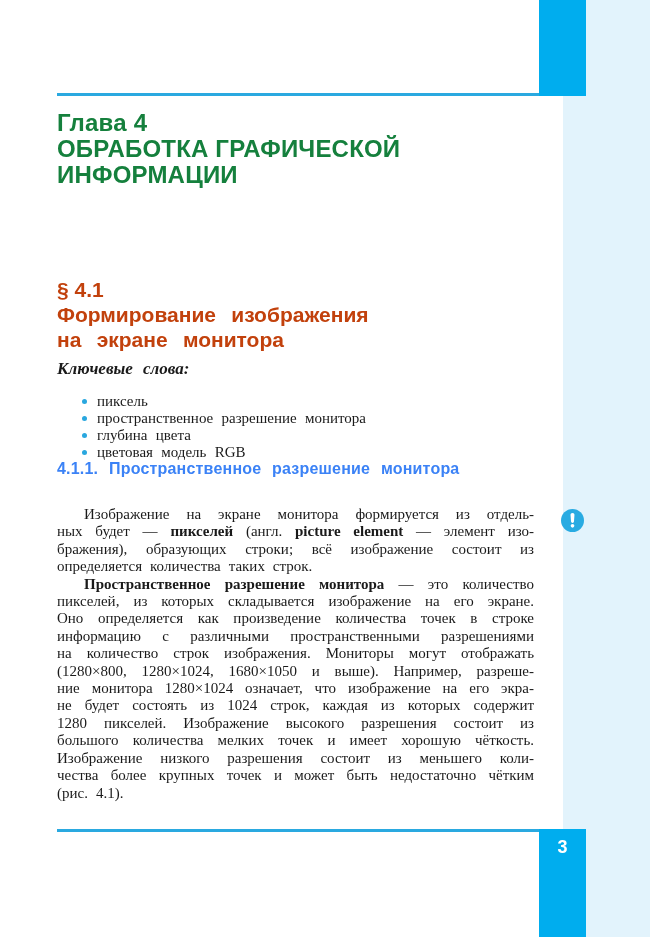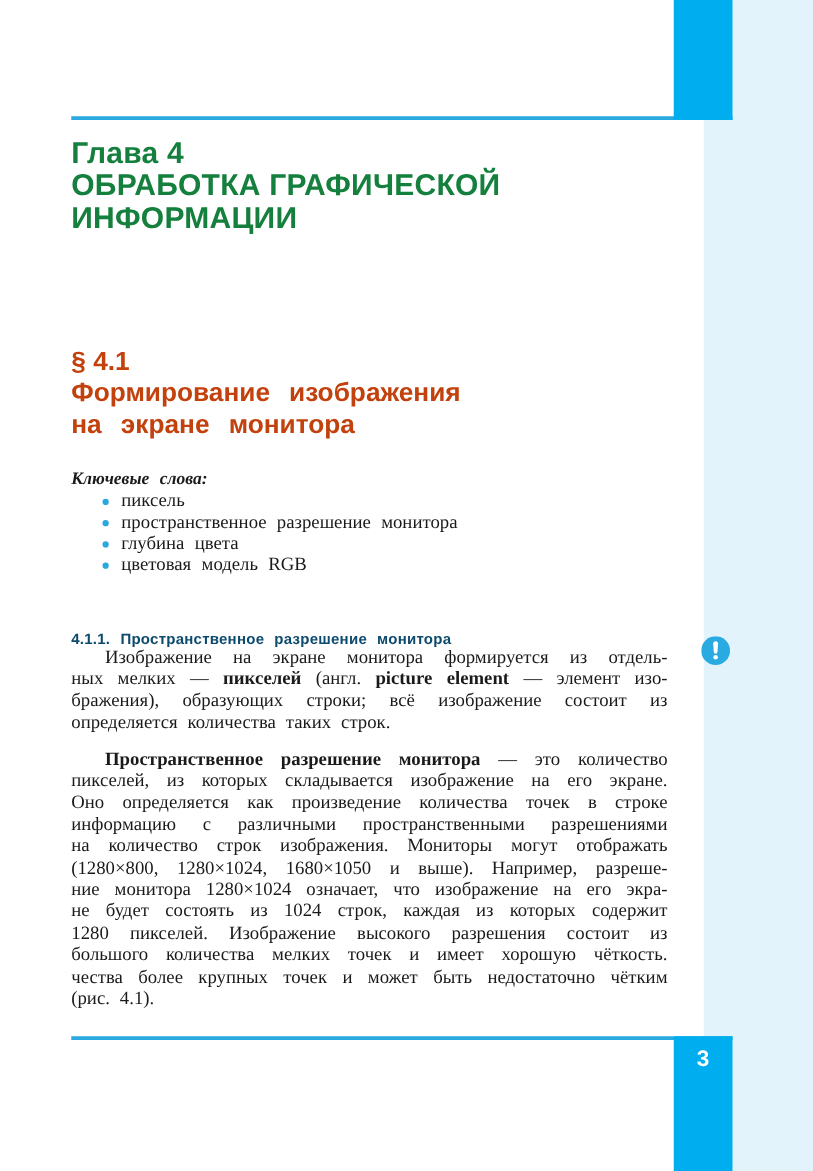--- a/index.html
+++ b/index.html
@@ -32,38 +32,38 @@
   }
   
   .section-head{
     position:absolute;left:57px;top:277px;width:480px;
     font-family:"Liberation Sans", sans-serif;font-weight:bold;
     font-size:21px;line-height:25px;color:#c2410c;
   }
   .section-head .wide{word-spacing:0.45em;}
   
   .kw-label{
-    position:absolute;left:57px;top:376px;
-    font-size:14px;font-weight:bold;font-style:italic;word-spacing:0.35em;
+    position:absolute;left:57px;top:359px;
+    font-size:17px;font-weight:bold;font-style:italic;word-spacing:0.35em;
   }
   .kw-list{position:absolute;left:57px;top:381px;margin:12px;padding:0;list-style:none;
     font-size:15px;line-height:17px;word-spacing:0.3em;}
   .kw-list li{position:relative;padding-left:28px;}
   .dot{position:absolute;left:13px;top:6px;width:5px;height:5px;border-radius:50%;background:#29a7df;}
   
   .sub-head{
-    position:absolute;left:57px;top:504px;margin:0;width:480px;
-    font-family:"Liberation Sans", sans-serif;font-weight:bold;font-size:12px;
-    color:#0c4a6e;word-spacing:0.38em;letter-spacing:0.2px;
+    position:absolute;left:57px;top:460px;margin:0;width:480px;
+    font-family:"Liberation Sans", sans-serif;font-weight:bold;font-size:16px;
+    color:#3b82f6;word-spacing:0.38em;letter-spacing:0.2px;
   }
   
   .bodytext{position:absolute;left:57px;top:506px;width:477px;font-size:15px;line-height:17.4px;}
   .bl{word-spacing:0.28em;}
   .bl.jl{word-spacing:normal;text-align:justify;text-align-last:justify;}
-  .bl.ind{padding-left:27px;margin-top:12px;}
+  .bl.ind{padding-left:27px;}
   .bl b i, .bl .pe{font-weight:bold;}
 </style>
 </head>
 <body>
 
 <div class="page">
 
   <div class="margin-col"></div>
   <div class="rule rule-top"></div>
   <div class="rule rule-bottom"></div>
@@ -111,31 +111,32 @@
       <span class="dot"></span>
       <span>цветовая модель RGB</span>
     </li>
   </ul>
 
   <h3 class="sub-head">4.1.1. Пространственное разрешение монитора</h3>
 
   <div class="bodytext">
 
     <div class="bl jl ind">Изображение на экране монитора формируется из отдель-</div>
-    <div class="bl jl"><span>ных мелких — </span><b>пикселей</b><span> (англ. </span><span class="pe">picture element</span><span> — элемент изо-</span></div>
+    <div class="bl jl"><span>ных будет — </span><b>пикселей</b><span> (англ. </span><span class="pe">picture element</span><span> — элемент изо-</span></div>
     <div class="bl jl">бражения), образующих строки; всё изображение состоит из</div>
     <div class="bl">определяется количества таких строк.</div>
 
     <div class="bl jl ind"><b>Пространственное разрешение монитора</b><span> — это количество</span></div>
     <div class="bl jl">пикселей, из которых складывается изображение на его экране.</div>
     <div class="bl jl">Оно определяется как произведение количества точек в строке</div>
     <div class="bl jl">информацию с различными пространственными разрешениями</div>
     <div class="bl jl">на количество строк изображения. Мониторы могут отображать</div>
     <div class="bl jl">(1280×800, 1280×1024, 1680×1050 и выше). Например, разреше-</div>
     <div class="bl jl">ние монитора 1280×1024 означает, что изображение на его экра-</div>
     <div class="bl jl">не будет состоять из 1024 строк, каждая из которых содержит</div>
     <div class="bl jl">1280 пикселей. Изображение высокого разрешения состоит из</div>
     <div class="bl jl">большого количества мелких точек и имеет хорошую чёткость.</div>
+    <div class="bl jl">Изображение низкого разрешения состоит из меньшего коли-</div>
     <div class="bl jl">чества более крупных точек и может быть недостаточно чётким</div>
     <div class="bl">(рис. 4.1).</div>
   </div>
 
 </div>
 
 </body></html>

